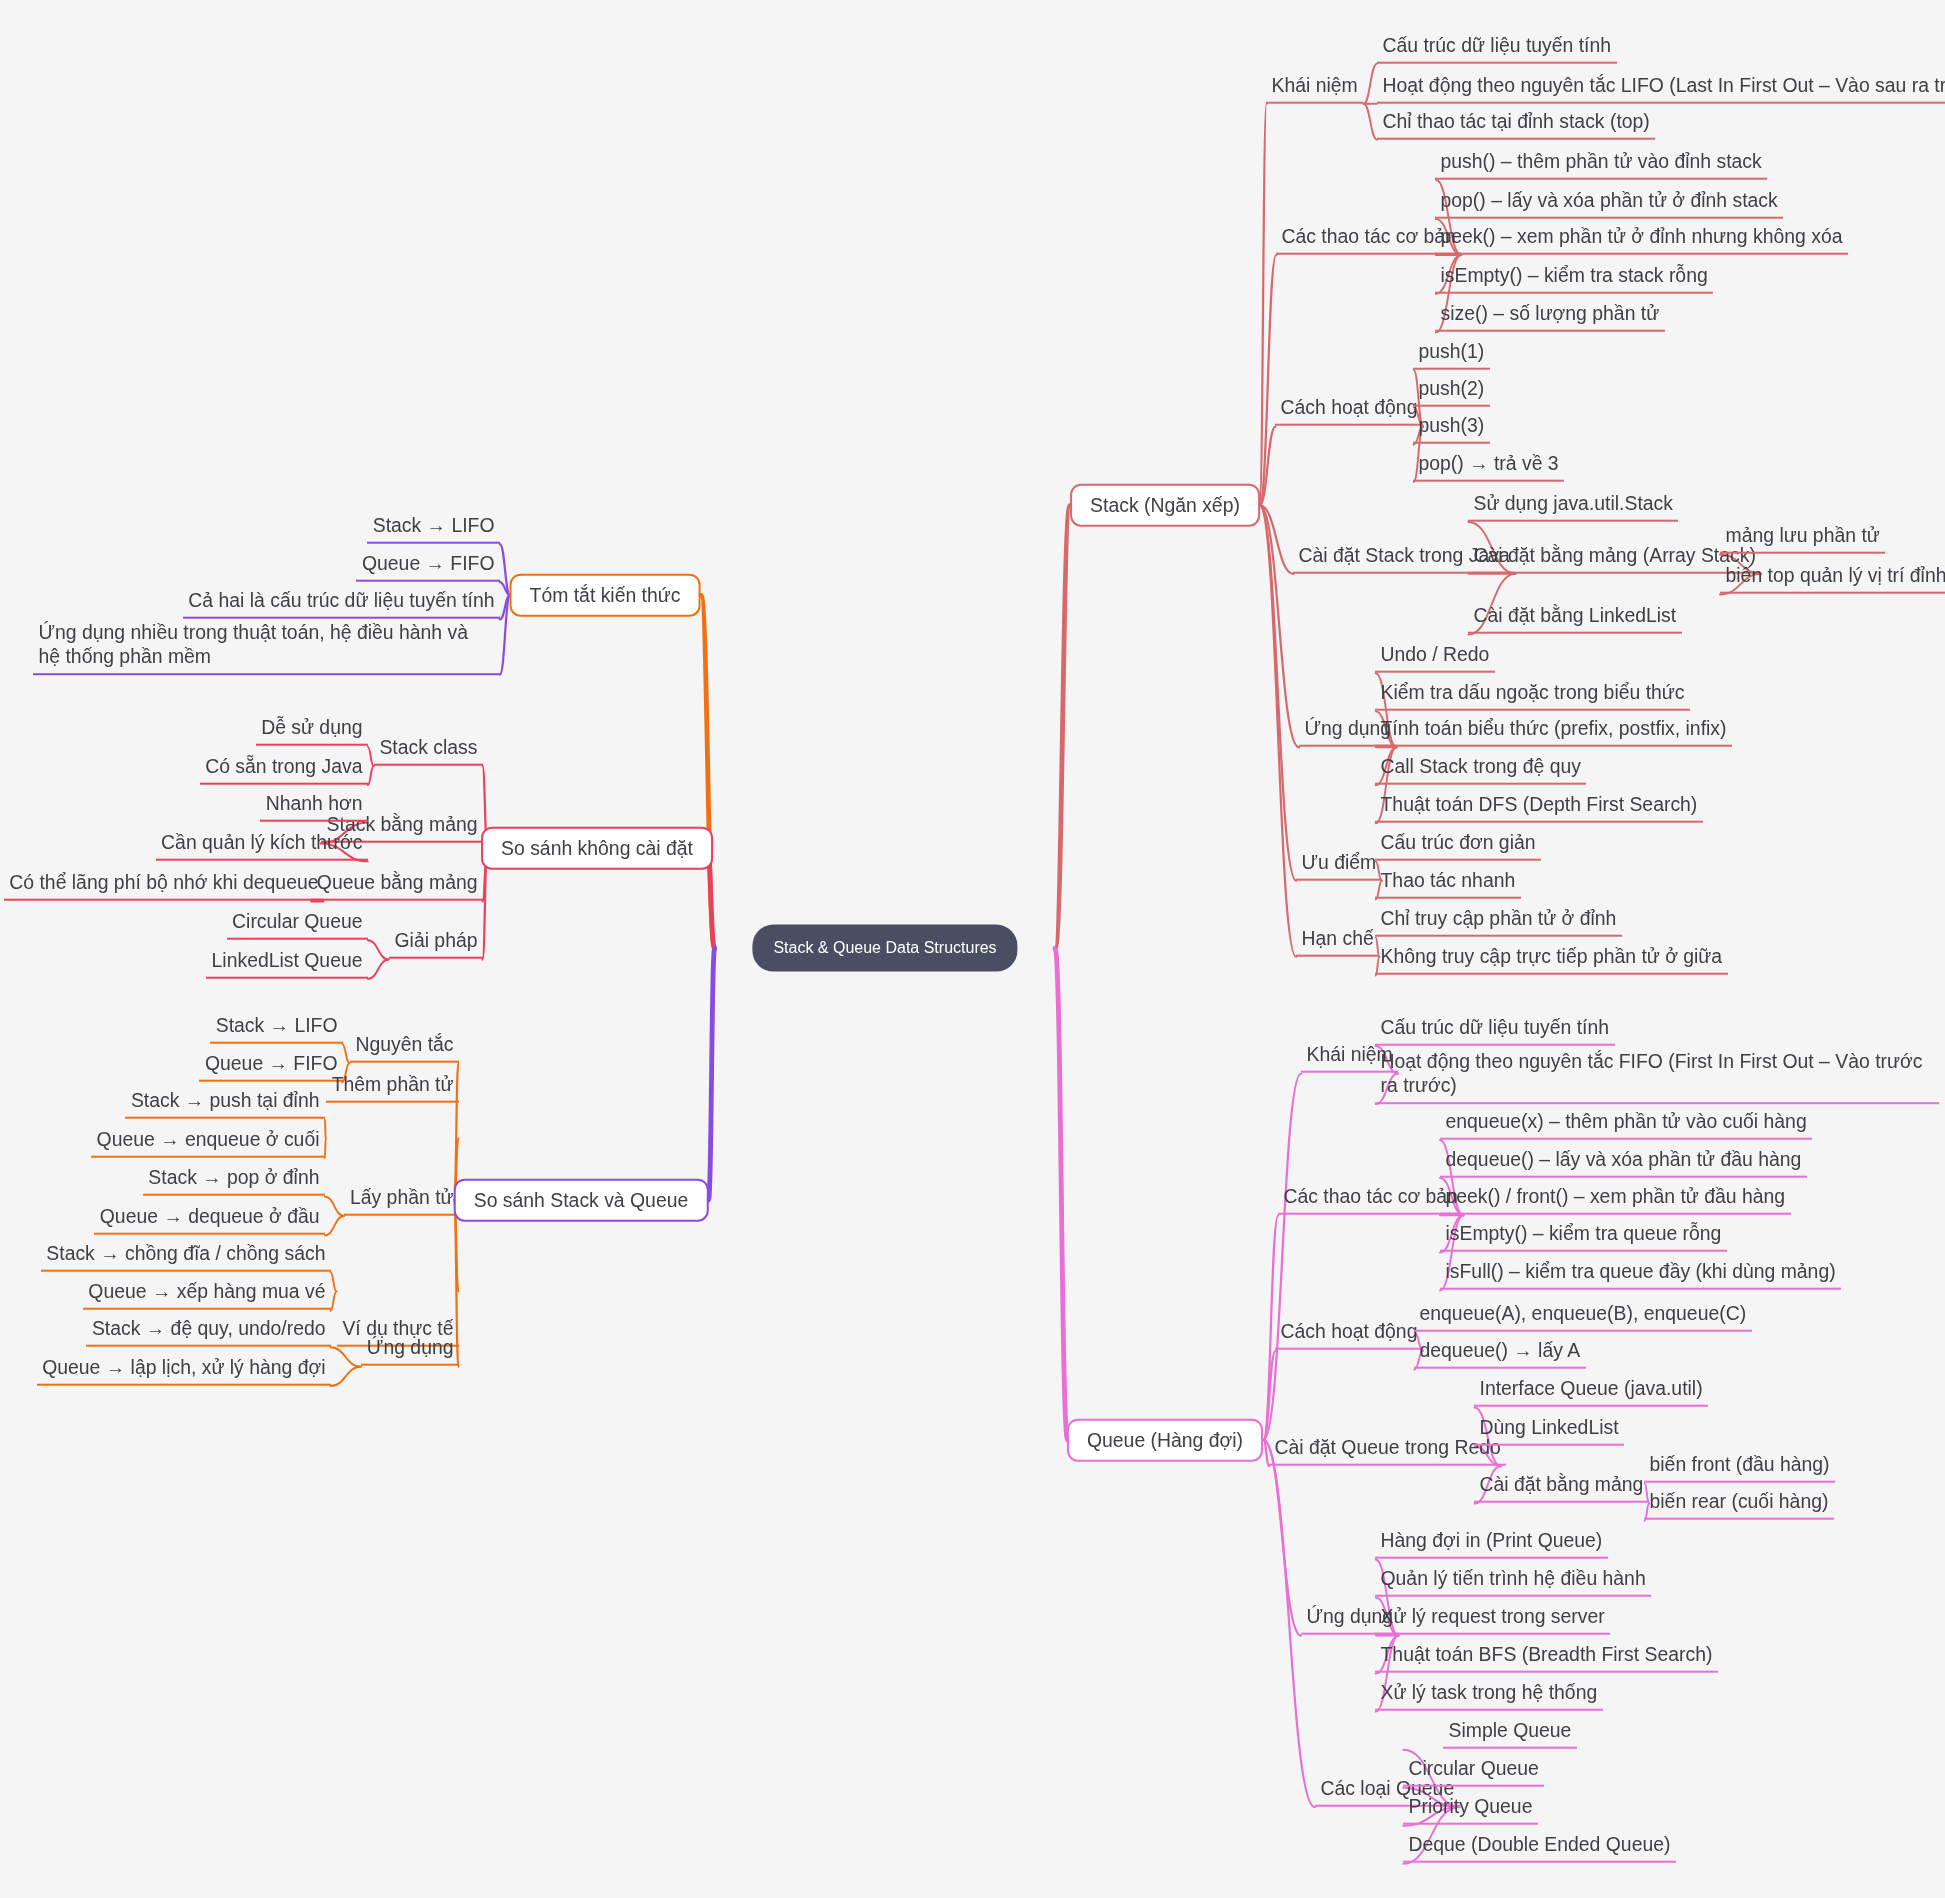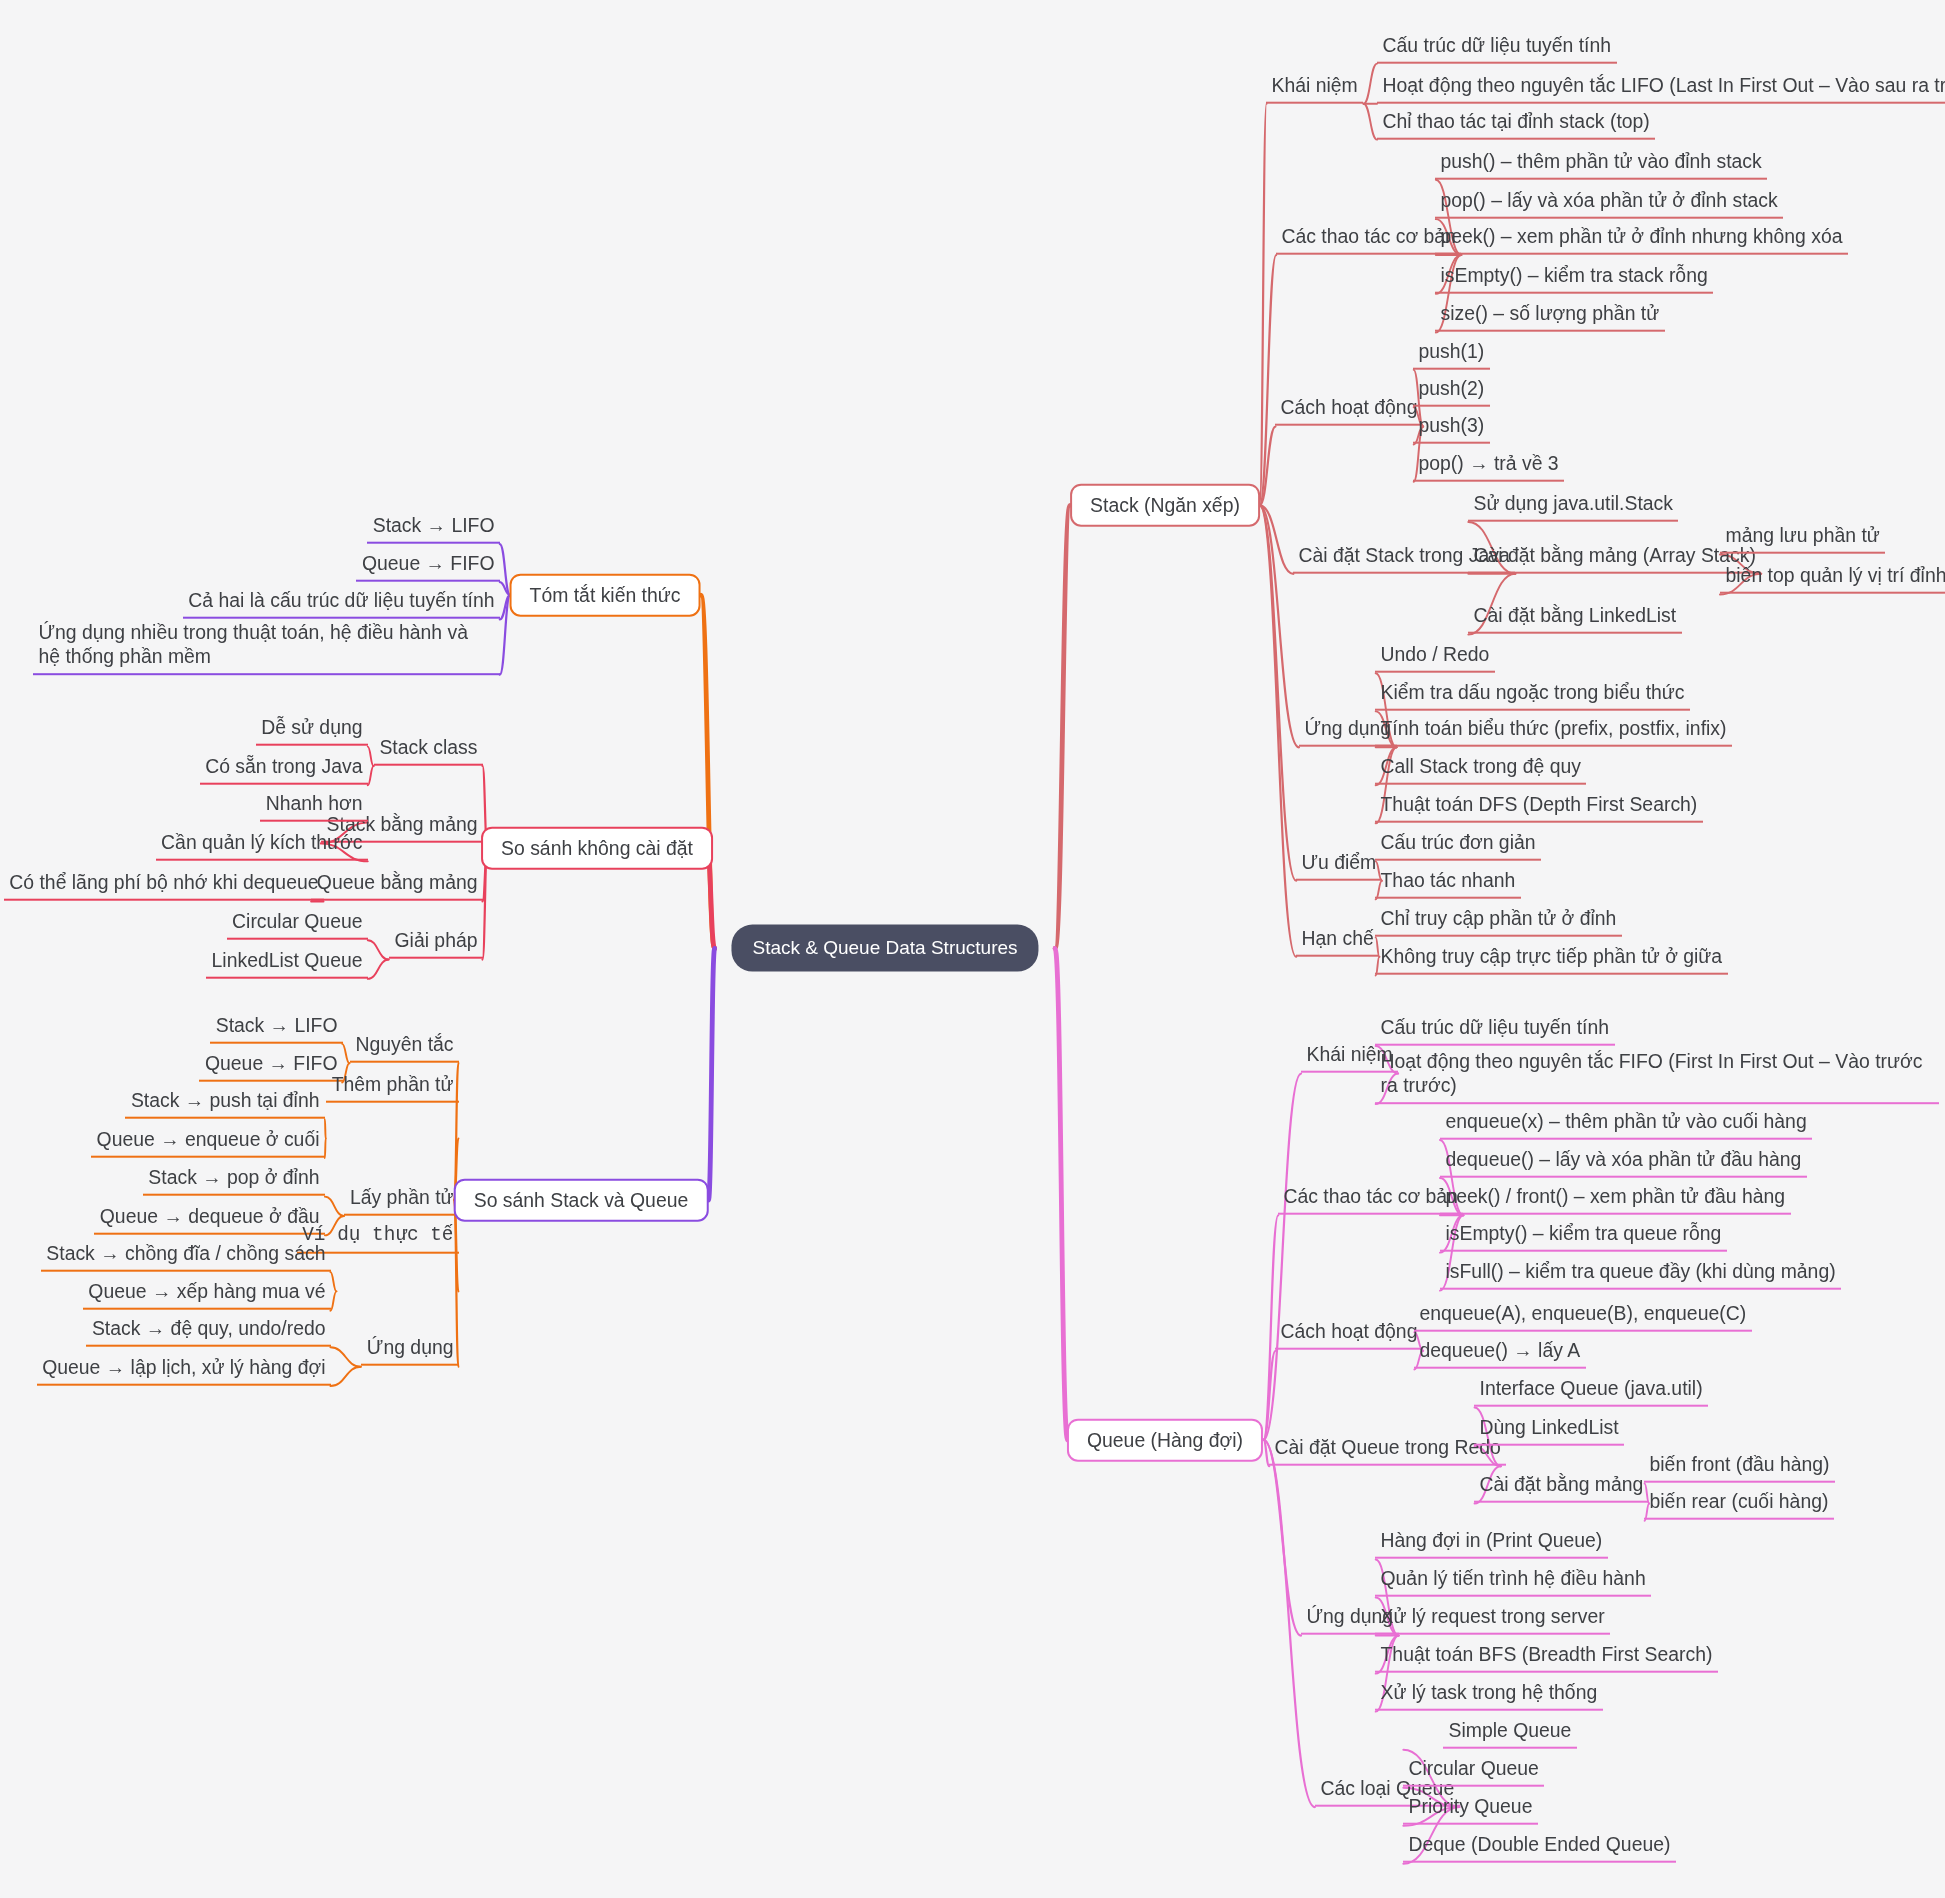--- a/index.html
+++ b/index.html
@@ -19,21 +19,21 @@
     position:absolute;z-index:2;
     transform:translate(-50%,-50%);
     background:#ffffff;
     border:2.4px solid #999;
     border-radius:11px;
     font-size:19.4px;line-height:23.5px;color:#3e4044;
     padding:7.6px 18px;white-space:nowrap;
   }
   .root-box{
     background:#4a4e63;border:none;color:#ffffff;
-    font-size:19px;line-height:26px;border-radius:21px;padding:10.4px 21px;
+    font-size:16px;line-height:26px;border-radius:21px;padding:10.4px 21px;
   }
 </style>
 </head>
 <body>
 
 <div id="mindmap">
   <svg id="edge-layer" width="1946" height="1899" viewBox="0 0 2815 2747">
       <path d="M 1526.25 1372 C 1537.04296875 1372, 1537.04296875 731, 1547.8359375 731" fill="none" stroke="#d5696d" stroke-width="7" stroke-linecap="round"></path>
       <path d="M 1822.1640625 731 C 1827.08203125 731, 1827.08203125 150, 1832 150" fill="none" stroke="#d5696d" stroke-width="3.2" stroke-linecap="round"></path>
       <path d="M 1972.515625 150 C 1982.2578125 150, 1982.2578125 92, 1992 92" fill="none" stroke="#d5696d" stroke-width="2.8" stroke-linecap="round"></path>
@@ -217,20 +217,20 @@
     <div class="boxed" style="left: 581px; top: 1200px; border-color: rgb(138, 76, 224);">So sánh Stack và Queue</div>
     <div class="tnode" style="top: 1063px; right: 1487px; border-bottom-color: rgb(239, 113, 19);">Nguyên tắc</div>
     <div class="tnode" style="top: 1044px; right: 1603px; border-bottom-color: rgb(239, 113, 19);">Stack → LIFO</div>
     <div class="tnode" style="top: 1082px; right: 1603px; border-bottom-color: rgb(239, 113, 19);">Queue → FIFO</div>
     <div class="tnode" style="top: 1103px; right: 1487px; border-bottom-color: rgb(239, 113, 19); margin-left: 34px;">Thêm phần tử</div>
     <div class="tnode" style="top: 1119px; right: 1621px; border-bottom-color: rgb(239, 113, 19);">Stack → push tại đỉnh</div>
     <div class="tnode" style="top: 1158px; right: 1621px; border-bottom-color: rgb(239, 113, 19);">Queue → enqueue ở cuối</div>
     <div class="tnode" style="top: 1216px; right: 1487px; border-bottom-color: rgb(239, 113, 19);">Lấy phần tử</div>
     <div class="tnode" style="top: 1196px; right: 1621px; border-bottom-color: rgb(239, 113, 19);">Stack → pop ở đỉnh</div>
     <div class="tnode" style="top: 1235px; right: 1621px; border-bottom-color: rgb(239, 113, 19);">Queue → dequeue ở đầu</div>
-    <div class="tnode" style="top: 1254px; right: 1487px; border-bottom-color: rgb(239, 113, 19); font-family: Liberation Mono, monospace;">Ví dụ thực tế</div>
+    <div class="tnode" style="top: 1347px; right: 1487px; border-bottom-color: rgb(239, 113, 19);">Ví dụ thực tế</div>
     <div class="tnode" style="top: 1272px; right: 1615px; border-bottom-color: rgb(239, 113, 19);">Stack → chồng đĩa / chồng sách</div>
     <div class="tnode" style="top: 1310px; right: 1615px; border-bottom-color: rgb(239, 113, 19);">Queue → xếp hàng mua vé</div>
     <div class="tnode" style="top: 1366px; right: 1487px; border-bottom-color: rgb(239, 113, 19);">Ứng dụng</div>
     <div class="tnode" style="top: 1347px; right: 1615px; border-bottom-color: rgb(239, 113, 19);">Stack → đệ quy, undo/redo</div>
     <div class="tnode" style="top: 1386px; right: 1615px; border-bottom-color: rgb(239, 113, 19);">Queue → lập lịch, xử lý hàng đợi</div>
   </div>
 
 
 </body></html>

